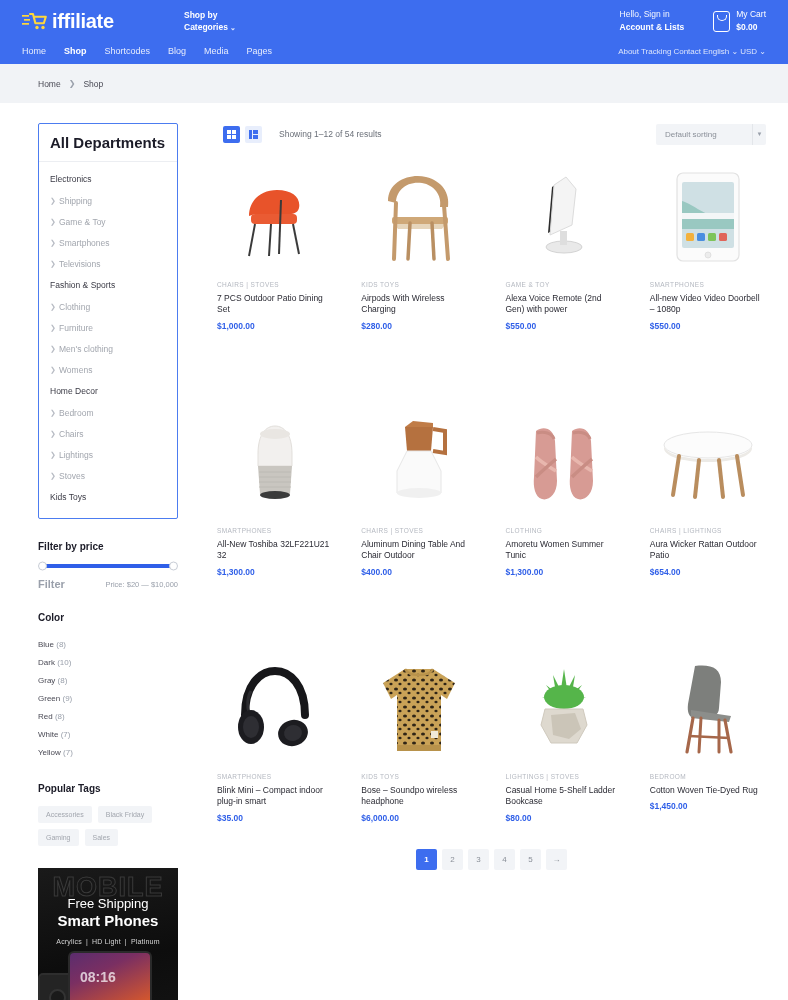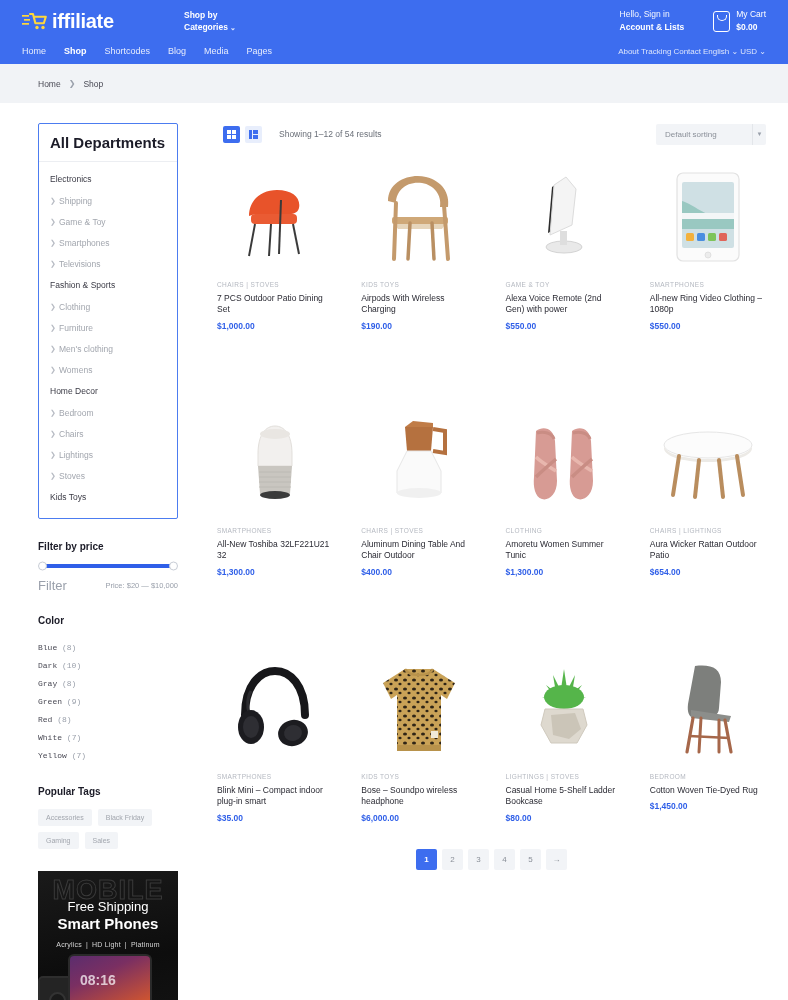--- a/index.html
+++ b/index.html
@@ -147,25 +147,25 @@
   .slider-handle {
     position: absolute; top: 50%; transform: translateY(-50%);
     width: 9px; height: 9px; border-radius: 50%;
     background: #fff; border: 1px solid #c8cdd6;
   }
   .slider-handle.left { left: -2px; }
   .slider-handle.right { right: -2px; }
   .price-row {
     display: flex; align-items: center; margin-top: 10px;
   }
-  .price-filter-btn { font-size: 13px; color: #9aa0ab; }
+  .price-filter-btn { font-size: 11px; color: #9aa0ab; font-weight: bold; }
   .price-range { margin-left: auto; font-size: 7.5px; color: #9aa0ab; }
 
   
-  .color-list { margin-top: 2px; font-family: Liberation Mono, monospace; }
+  .color-list { margin-top: 2px; }
   .color-item {
     font-size: 8px; color: #4a4a55; padding: 4.5px 0;
   }
   .color-item .cnt { color: #9aa0ab; }
 
   
   .tags { display: flex; flex-wrap: wrap; gap: 6px; margin-top: 4px; }
   .tag {
     background: #f2f4f7; color: #a2a6ae; font-size: 7px;
     padding: 5px 8px; border-radius: 2px;
@@ -463,21 +463,21 @@
             <path d="M18 56 L70 56 L66 62 L22 62 Z" fill="#e6d5bb"></path>
             <rect x="16" y="50" width="56" height="7" rx="2" fill="#cfa878"></rect>
             <line x1="20" y1="36" x2="18" y2="92" stroke="#c49a6c" stroke-width="4" stroke-linecap="round"></line>
             <line x1="68" y1="38" x2="72" y2="92" stroke="#c49a6c" stroke-width="4" stroke-linecap="round"></line>
             <line x1="34" y1="56" x2="32" y2="92" stroke="#b98f62" stroke-width="3.5" stroke-linecap="round"></line>
             <line x1="56" y1="56" x2="58" y2="92" stroke="#b98f62" stroke-width="3.5" stroke-linecap="round"></line>
           </svg>
         </div>
         <div class="p-cat">KIDS TOYS</div>
         <div class="p-name">Airpods With Wireless Charging</div>
-        <div class="p-price">$190.00</div>
+        <div class="p-price">$280.00</div>
       </div>
 
       <div class="product">
         <div class="p-img">
           <svg width="60" height="100" viewBox="0 0 60 100">
             <path d="M30 12 L18 20 L14 66 L30 58 Z" fill="#2b2b2b"></path>
             <path d="M32 10 L20 18 L16 68 L38 58 L42 22 Z" fill="#f4f4f4" stroke="#dcdcdc" stroke-width="1"></path>
             <ellipse cx="30" cy="80" rx="18" ry="6" fill="#e9e9e9" stroke="#d3d3d3" stroke-width="1"></ellipse>
             <rect x="26" y="64" width="7" height="14" fill="#dedede"></rect>
           </svg>
@@ -497,21 +497,21 @@
             <g>
               <rect x="11" y="62" width="8" height="8" rx="1.6" fill="#f3b13c"></rect>
               <rect x="22" y="62" width="8" height="8" rx="1.6" fill="#4a8ee0"></rect>
               <rect x="33" y="62" width="8" height="8" rx="1.6" fill="#7ec45a"></rect>
               <rect x="44" y="62" width="8" height="8" rx="1.6" fill="#e0655a"></rect>
             </g>
             <circle cx="33" cy="84" r="3" fill="#ececec" stroke="#dcdcdc" stroke-width=".8"></circle>
           </svg>
         </div>
         <div class="p-cat">SMARTPHONES</div>
-        <div class="p-name">All-new Ring Video Clothing – 1080p</div>
+        <div class="p-name">All-new Video Video Doorbell – 1080p</div>
         <div class="p-price">$550.00</div>
       </div>
 
       <div class="row-gap"></div>
 
       <div class="product">
         <div class="p-img">
           <svg width="58" height="86" viewBox="0 0 58 86">
             <path d="M12 34 C12 14 20 6 29 6 C38 6 46 14 46 34 L46 46 L12 46 Z" fill="#f2f0ee" stroke="#e2dfdb" stroke-width="1"></path>
             <ellipse cx="29" cy="14" rx="15" ry="5" fill="#e9e6e2"></ellipse>

